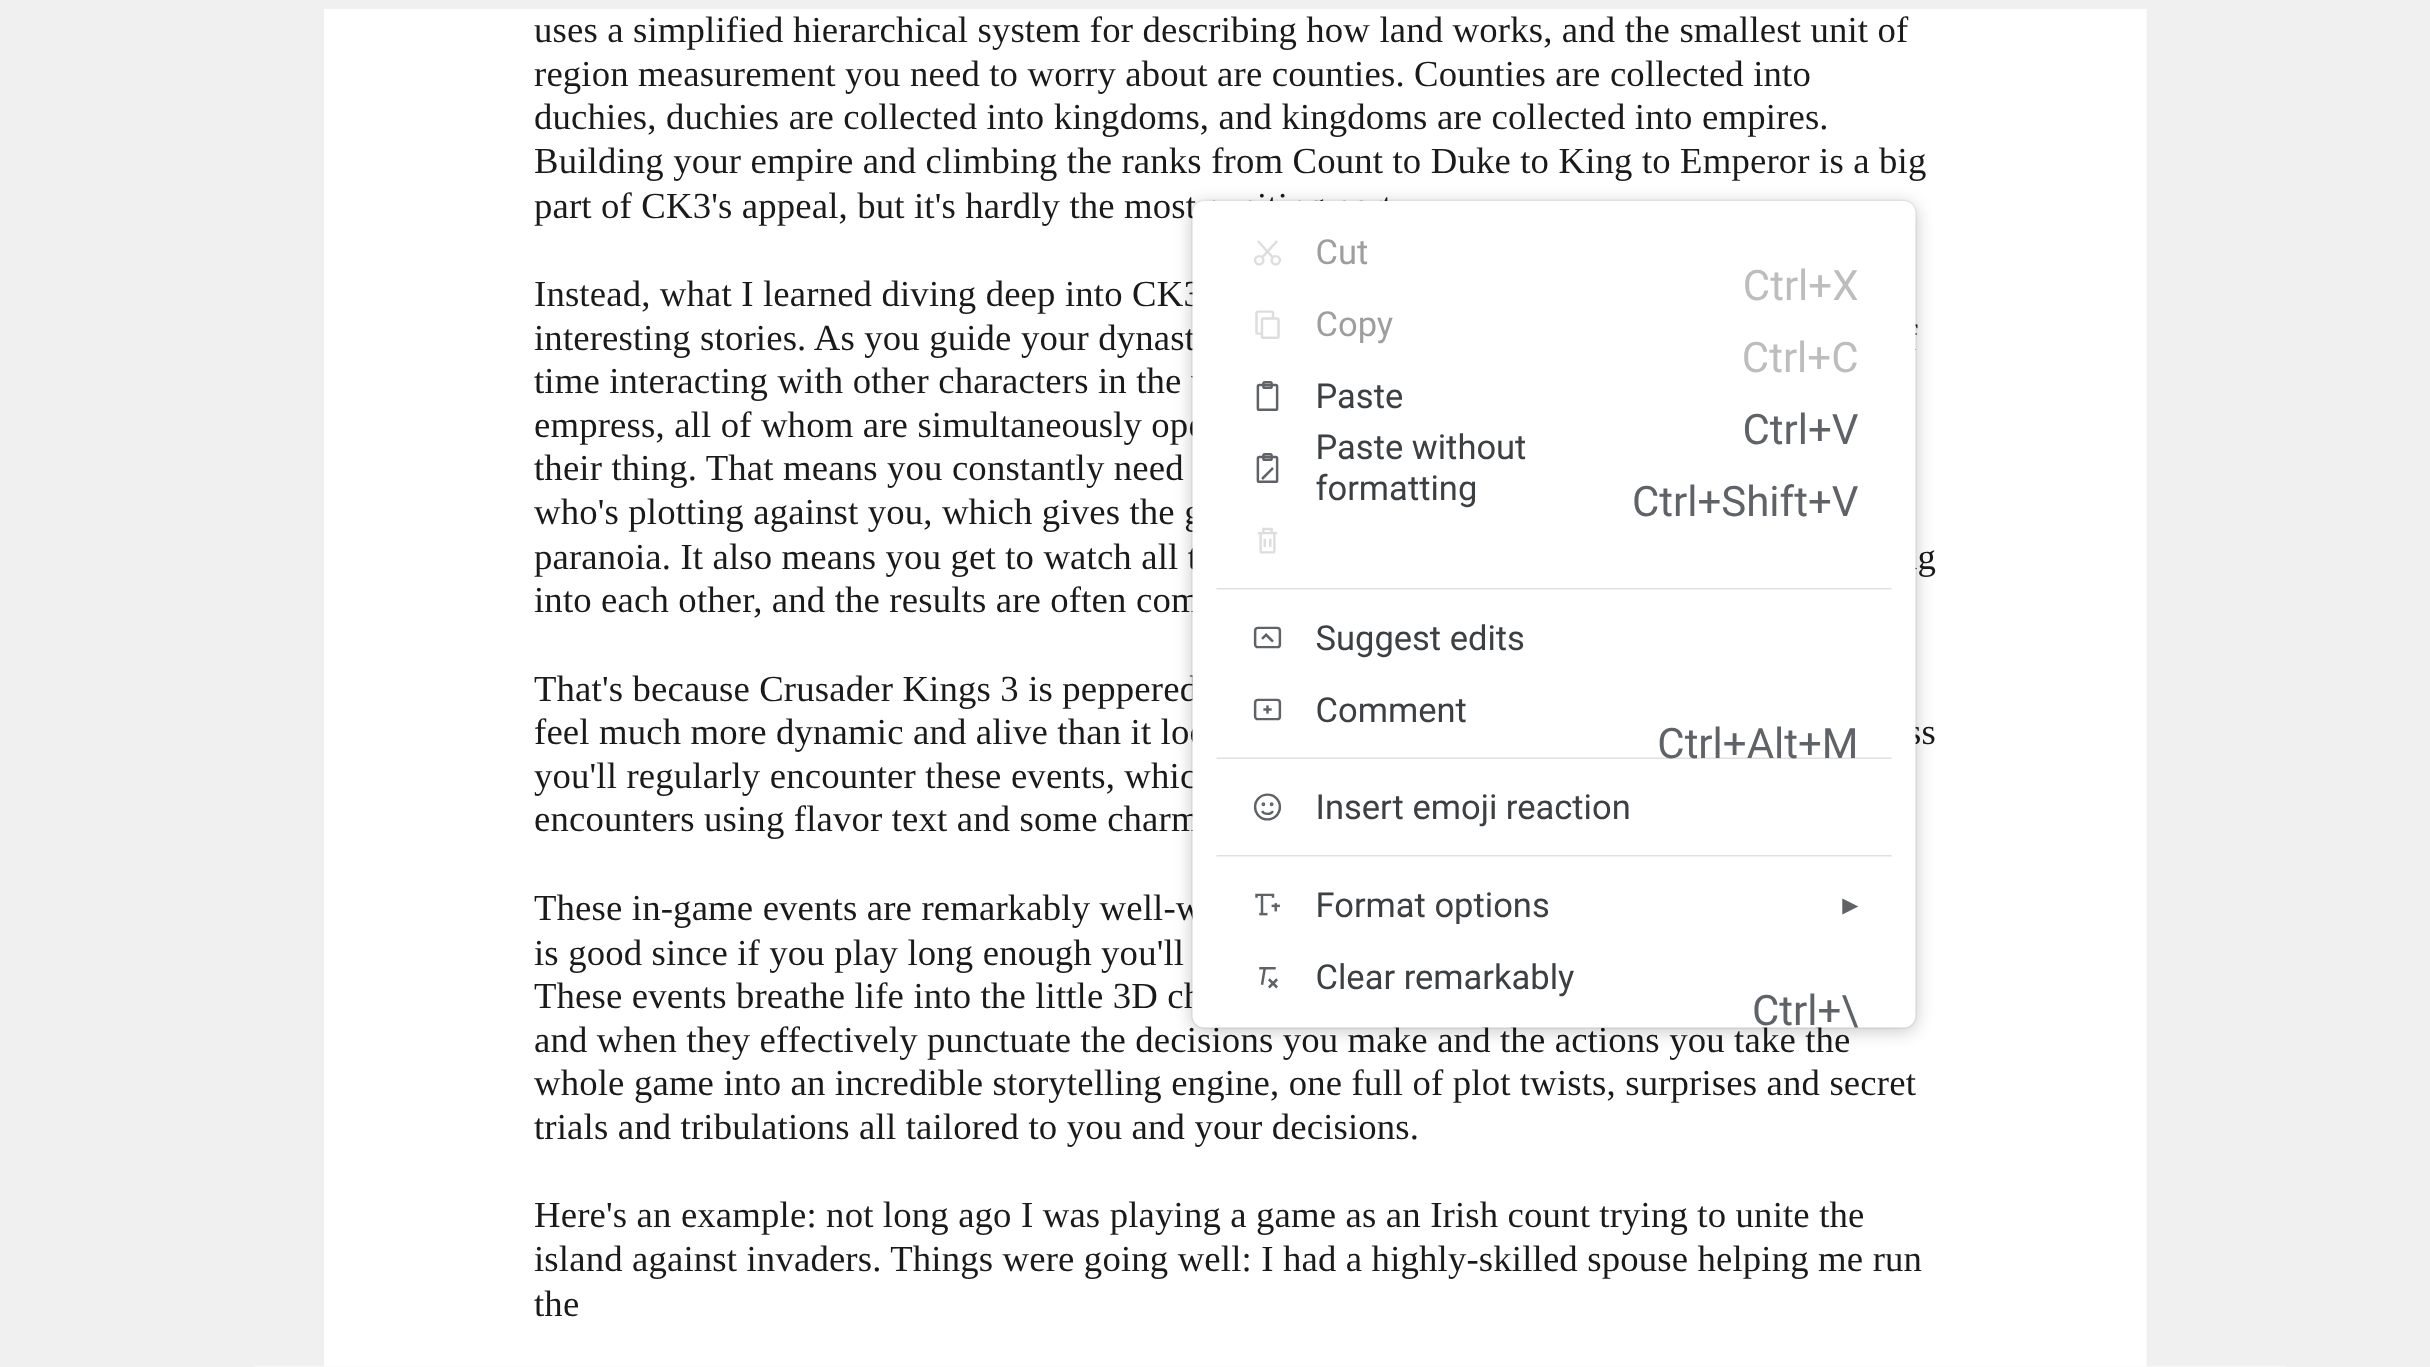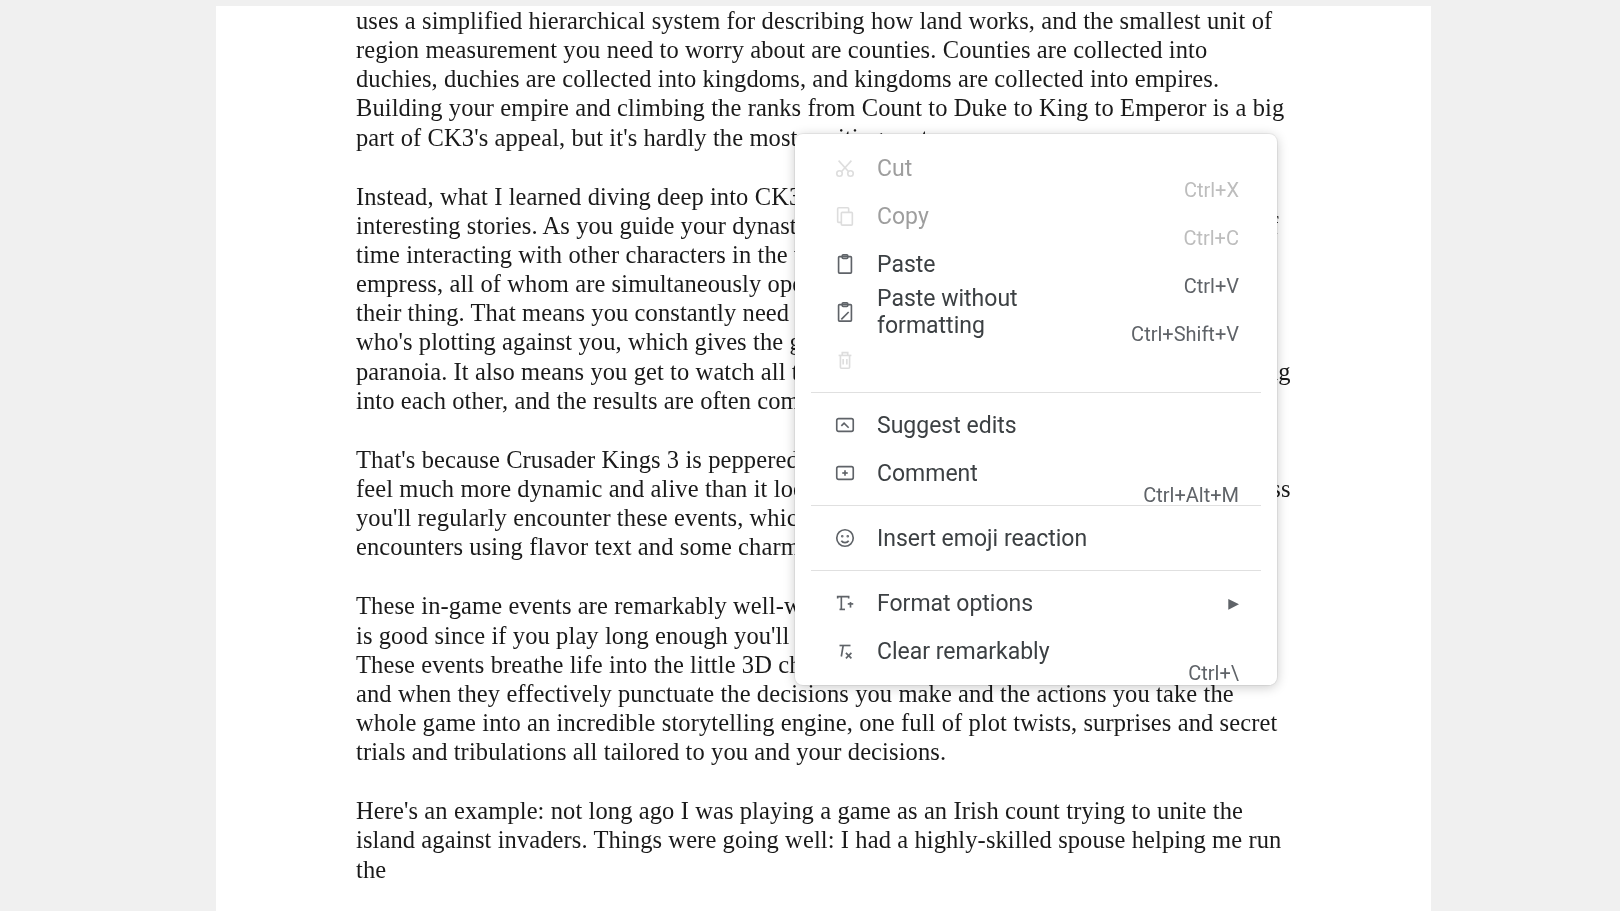--- a/index.html
+++ b/index.html
@@ -72,21 +72,21 @@
       align-items: center;
       justify-content: center;
       flex-shrink: 0;
     }
     .menu-label {
       flex: 1;
       font-weight: 400;
     }
     .shortcut {
       color: #5f6368;
-      font-size: 20px;
+      font-size: 28px;
       margin-top: 44px;
     }
     .submenu-arrow {
       color: #5f6368;
       font-size: 14px;
       margin-left: 10px;
     }
     .menu-divider {
       height: 1px;
       background: #e0e0e0;

